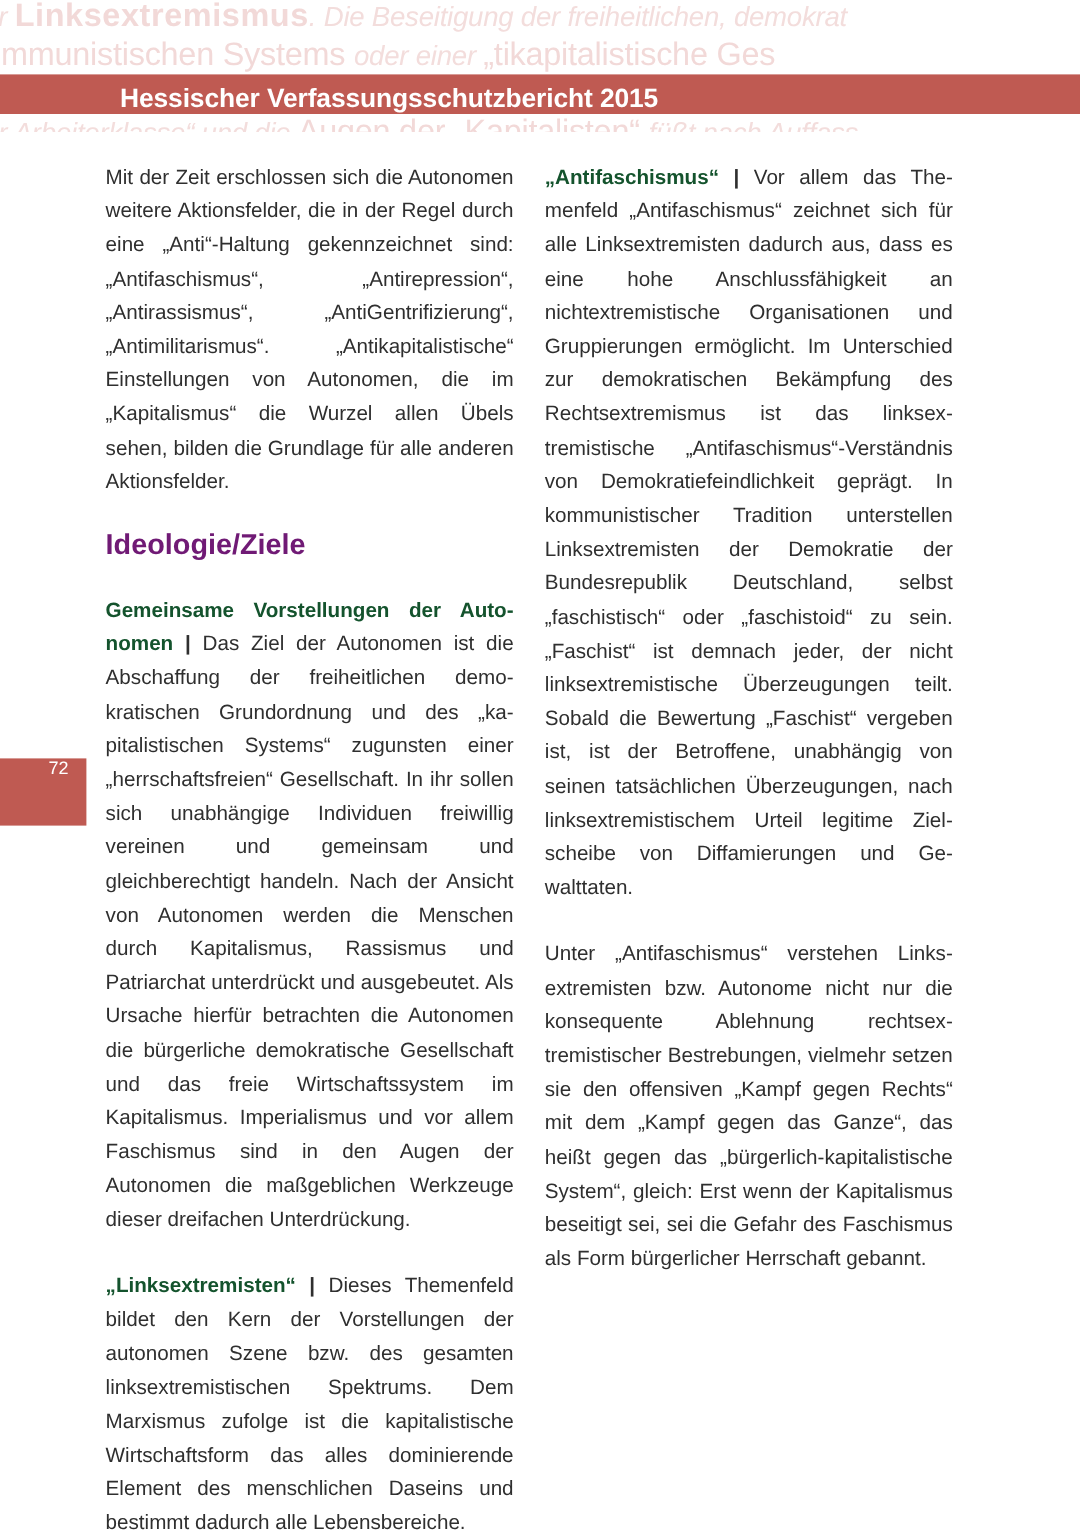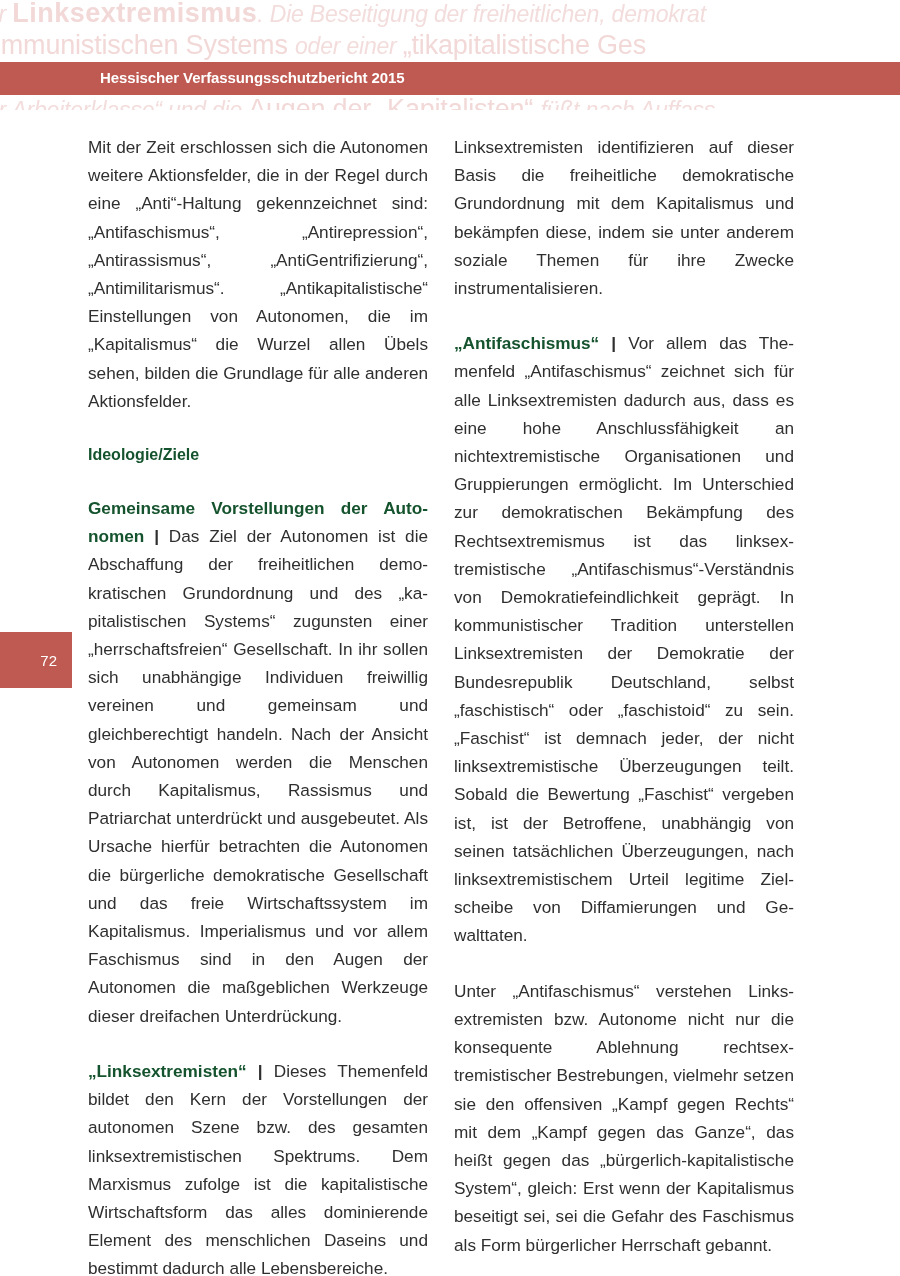--- a/index.html
+++ b/index.html
@@ -49,39 +49,39 @@
     left: 0;
     top: 62px;
     width: 900px;
     height: 33px;
     background: #bf5a52;
   }
   #title-band .band-title {
     position: absolute;
     left: 100px;
     top: 7px;
-    font-size: 15px;
+    font-size: 22px;
     font-weight: bold;
     color: #ffffff;
     letter-spacing: -0.1px;
     white-space: nowrap;
   }
 
   
   #page-number-tab {
     position: absolute;
     left: 0;
     top: 632px;
     width: 72px;
     height: 56px;
     background: #bf5a52;
     color: #ffffff;
     font-size: 15px;
     display: flex;
-    align-items: center;
+    align-items: flex-start;
     justify-content: flex-end;
     padding-right: 15px;
     box-sizing: border-box;
   }
 
   
   #content {
     position: absolute;
     left: 0;
     top: 133px;
@@ -100,23 +100,23 @@
   }
   #col-left  { left: 88px;  }
   #col-right { left: 454px; }
 
   .para {
     margin: 0 0 27px 0;
   }
   .para:last-child { margin-bottom: 0; }
 
   .section-heading {
-    color: #14532d;
+    color: #701a75;
     font-weight: bold;
-    font-size: 16px;
+    font-size: 24px;
     line-height: 26px;
     margin: 24px 0 26px 0;
   }
 
   .lead {
     font-weight: bold;
     color: #14532d;
   }
   .pipe { font-weight: bold; }
 </style>
@@ -140,17 +140,16 @@
 </div>
 
 <div id="content">
   <div class="column" id="col-left">
       <p class="para"><span>Mit der Zeit erschlossen sich die Autono­men weitere Aktionsfelder, die in der Regel durch eine „Anti“-Haltung gekennzeichnet sind: „Antifaschismus“, „Antirepression“, „Antirassismus“, „Anti­Gentrifizierung“, „Antimilitarismus“. „An­tikapitalistische“ Einstellungen von Auto­nomen, die im „Kapitalismus“ die Wurzel allen Übels sehen, bilden die Grundlage für alle anderen Aktionsfelder.</span></p>
       <div class="section-heading">Ideologie/Ziele</div>
       <p class="para"><span class="lead">Gemeinsame Vorstellungen der Auto­nomen</span><span class="pipe"> | </span><span>Das Ziel der Autonomen ist die Abschaffung der freiheitlichen demo­kratischen Grundordnung und des „ka­pitalistischen Systems“ zugunsten einer „herrschaftsfreien“ Gesellschaft. In ihr sollen sich unabhängige Individuen frei­willig vereinen und gemeinsam und gleichberechtigt handeln. Nach der Ansicht von Autonomen werden die Menschen durch Kapitalismus, Rassis­mus und Patriarchat unterdrückt und ausgebeutet. Als Ursache hierfür be­trachten die Autonomen die bürgerliche demokratische Gesellschaft und das freie Wirtschaftssystem im Kapitalismus. Imperialismus und vor allem Faschismus sind in den Augen der Autonomen die maßgeblichen Werkzeuge dieser drei­fachen Unterdrückung.</span></p>
       <p class="para"><span class="lead">„Linksextremisten“</span><span class="pipe"> | </span><span>Dieses Themenfeld bildet den Kern der Vorstellungen der autonomen Szene bzw. des gesamten linksextremistischen Spektrums. Dem Marxismus zufolge ist die kapitalistische Wirtschaftsform das alles dominierende Element des menschlichen Daseins und bestimmt dadurch alle Lebensbereiche.</span></p>
     </div>
   <div class="column" id="col-right">
-      <p class="para"><span>Linksextremisten identifizieren auf die­ser Basis die freiheitliche demokratische Grundordnung mit dem Kapitalismus und bekämpfen diese, indem sie unter anderem soziale Themen für ihre Zwe­cke instrumentalisieren.</span></p>
       <p class="para"><span class="lead">„Antifaschismus“</span><span class="pipe"> | </span><span>Vor allem das The­menfeld „Antifaschismus“ zeichnet sich für alle Linksextremisten dadurch aus, dass es eine hohe Anschlussfähigkeit an nichtextremistische Organisationen und Gruppierungen ermöglicht. Im Unter­schied zur demokratischen Bekämpfung des Rechtsextremismus ist das linksex­tremistische „Antifaschismus“-Verständ­nis von Demokratiefeindlichkeit ge­prägt. In kommunistischer Tradition unterstellen Linksextremisten der De­mokratie der Bundesrepublik Deutsch­land, selbst „faschistisch“ oder „faschis­toid“ zu sein. „Faschist“ ist demnach jeder, der nicht linksextremistische Überzeugungen teilt. Sobald die Be­wertung „Faschist“ vergeben ist, ist der Betroffene, unabhängig von seinen tatsächlichen Überzeugungen, nach linksextremistischem Urteil legitime Ziel­scheibe von Diffamierungen und Ge­walttaten.</span></p>
       <p class="para"><span>Unter „Antifaschismus“ verstehen Links­extremisten bzw. Autonome nicht nur die konsequente Ablehnung rechtsex­tremistischer Bestrebungen, vielmehr setzen sie den offensiven „Kampf gegen Rechts“ mit dem „Kampf gegen das Ganze“, das heißt gegen das „bürger­lich-kapitalistische System“, gleich: Erst wenn der Kapitalismus beseitigt sei, sei die Gefahr des Faschismus als Form bürgerlicher Herrschaft gebannt.</span></p>
     </div>
 </div>
 
 </body></html>

